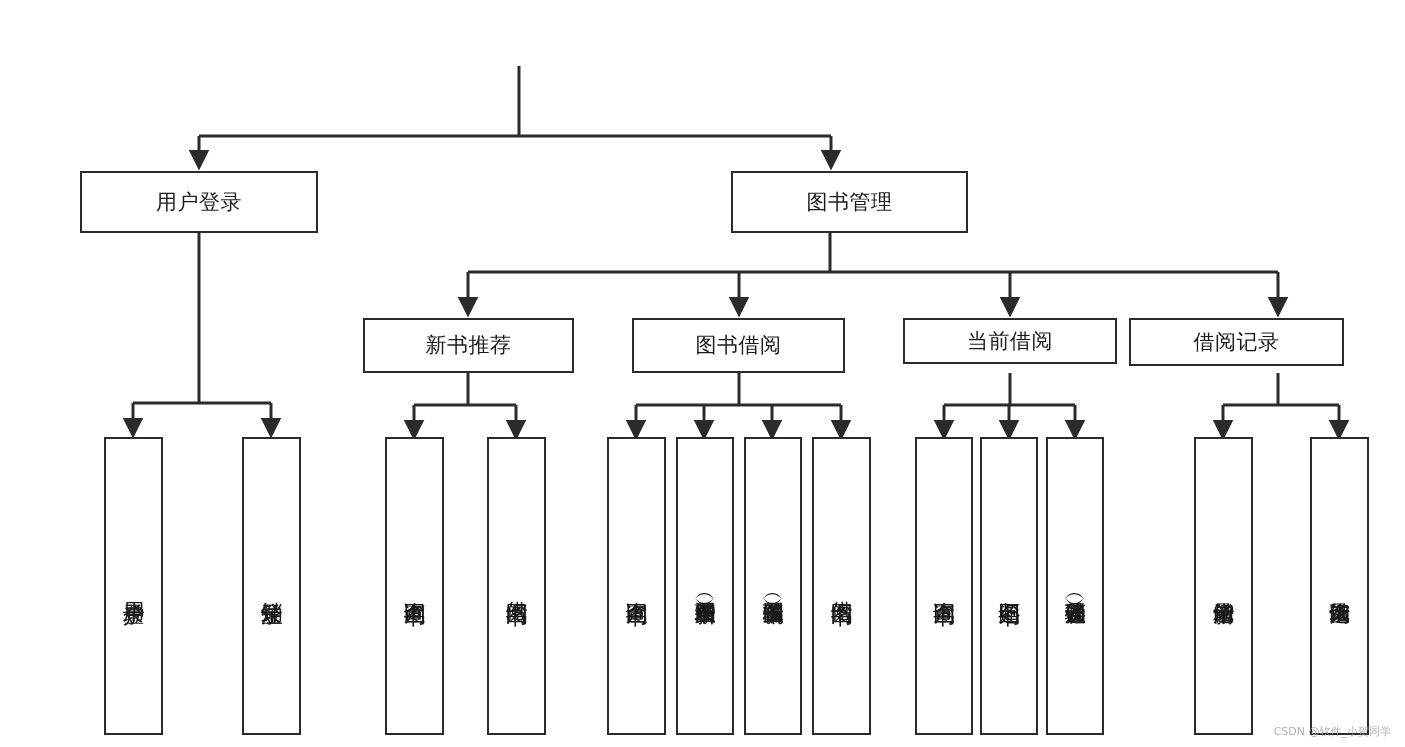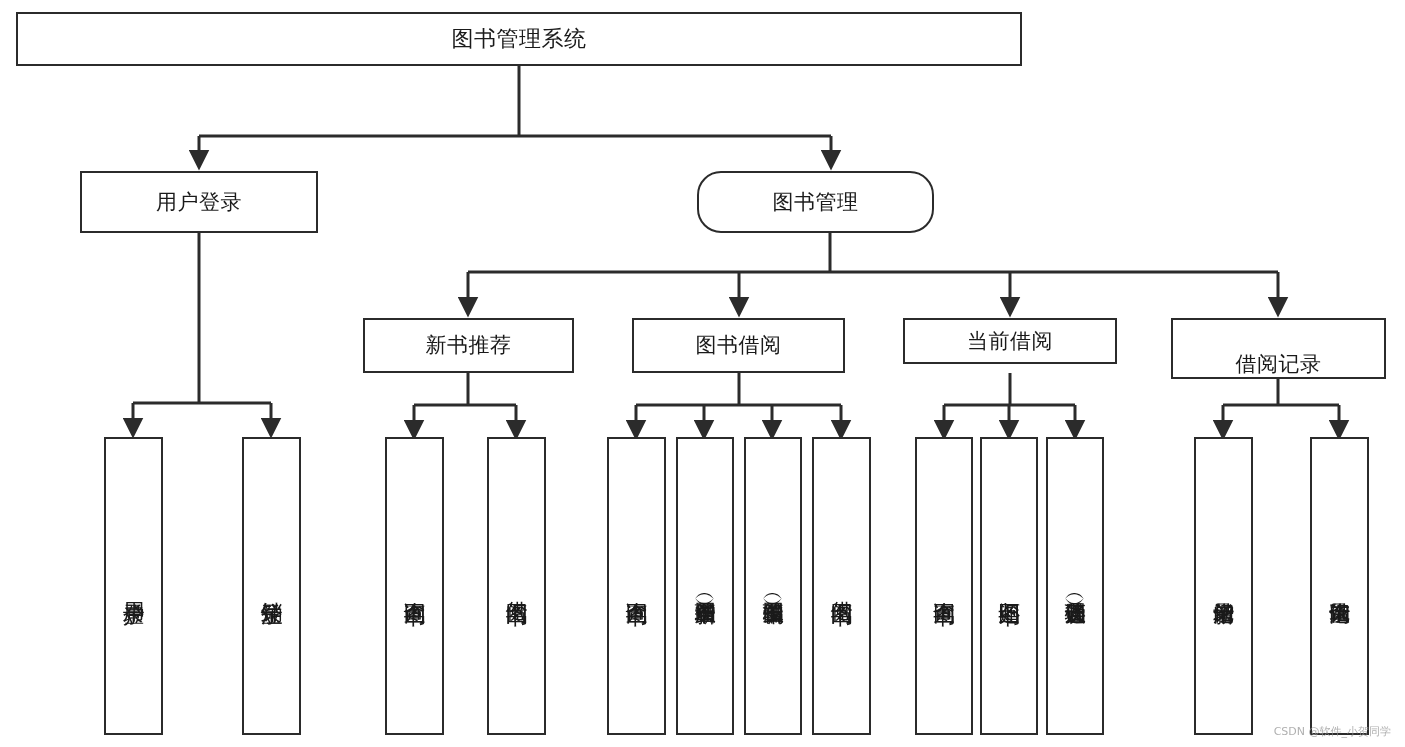--- a/index.html
+++ b/index.html
@@ -130,41 +130,38 @@
       <path d="M 1009 405 L 1009 430" marker-end="url(#arrow)"></path>
       <path d="M 1075 405 L 1075 430" marker-end="url(#arrow)"></path>
 
       <path d="M 1278 373 L 1278 405"></path>
       <path d="M 1223 405 L 1339 405"></path>
       <path d="M 1223 405 L 1223 430" marker-end="url(#arrow)"></path>
       <path d="M 1339 405 L 1339 430" marker-end="url(#arrow)"></path>
     </g>
   </svg>
 
-  <div class="node horiz root" style="left:16px; top:12px; width:1006px; height:54px;">
-    <span class="node-label">图书管理系统</span>
-  </div>
 
   <div class="node horiz" style="left:80px; top:171px; width:238px; height:62px;">
     <span class="node-label">用户登录</span>
   </div>
-  <div class="node horiz" style="left:697px; top:171px; width:237px; height:62px;border-radius:24px;">
+  <div class="node horiz" style="left:731px; top:171px; width:237px; height:62px;">
     <span class="node-label">图书管理</span>
   </div>
 
   <div class="node horiz" style="left:632px; top:318px; width:213px; height:55px;">
     <span class="node-label">图书借阅</span>
   </div>
   <div class="node horiz" style="left:363px; top:318px; width:211px; height:55px;">
     <span class="node-label">新书推荐</span>
   </div>
   <div class="node horiz" style="left:903px; top:318px; width:214px; height:46px;">
     <span class="node-label">当前借阅</span>
   </div>
-  <div class="node horiz" style="left:1171px; top:318px; width:215px; height:61px;align-items:flex-end;">
+  <div class="node horiz" style="left:1129px; top:318px; width:215px; height:48px;">
     <span class="node-label">借阅记录</span>
   </div>
 
   <div class="node vert" style="left:104px; top:437px; width:59px; height:298px;">
     <span class="node-label">用户登录</span>
   </div>
   <div class="node vert" style="left:242px; top:437px; width:59px; height:298px;">
     <span class="node-label">注销登录</span>
   </div>
 

